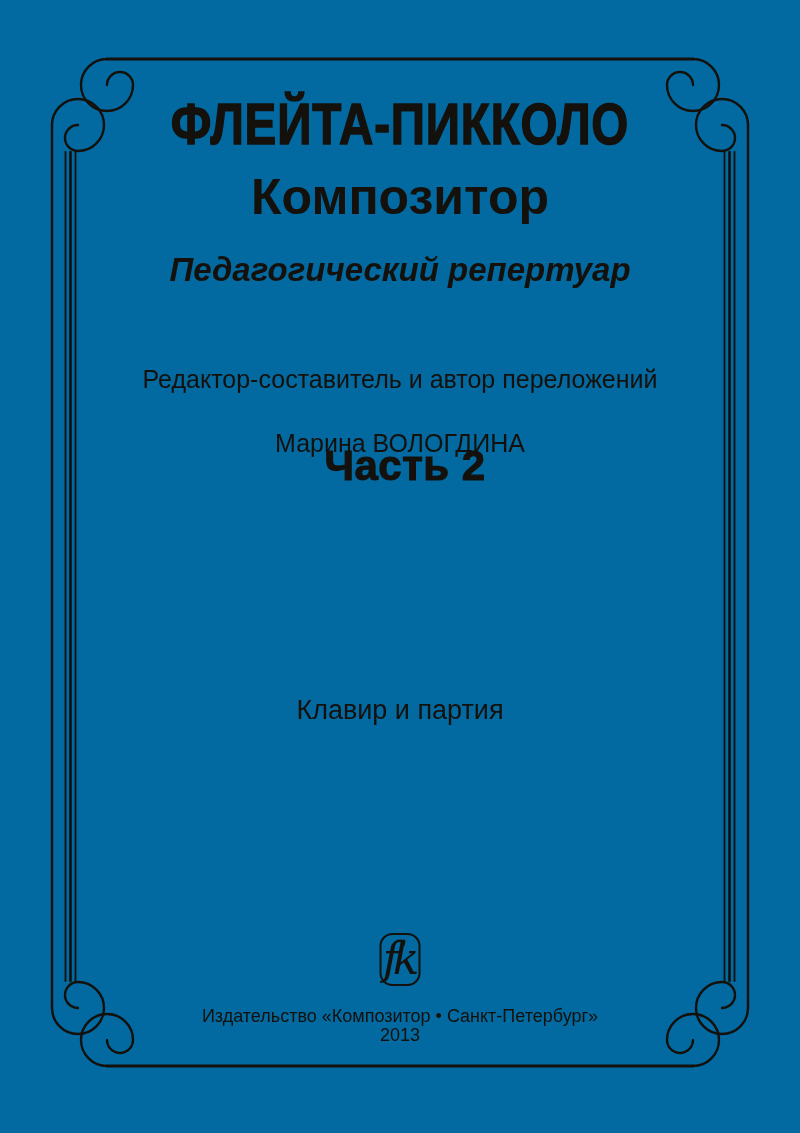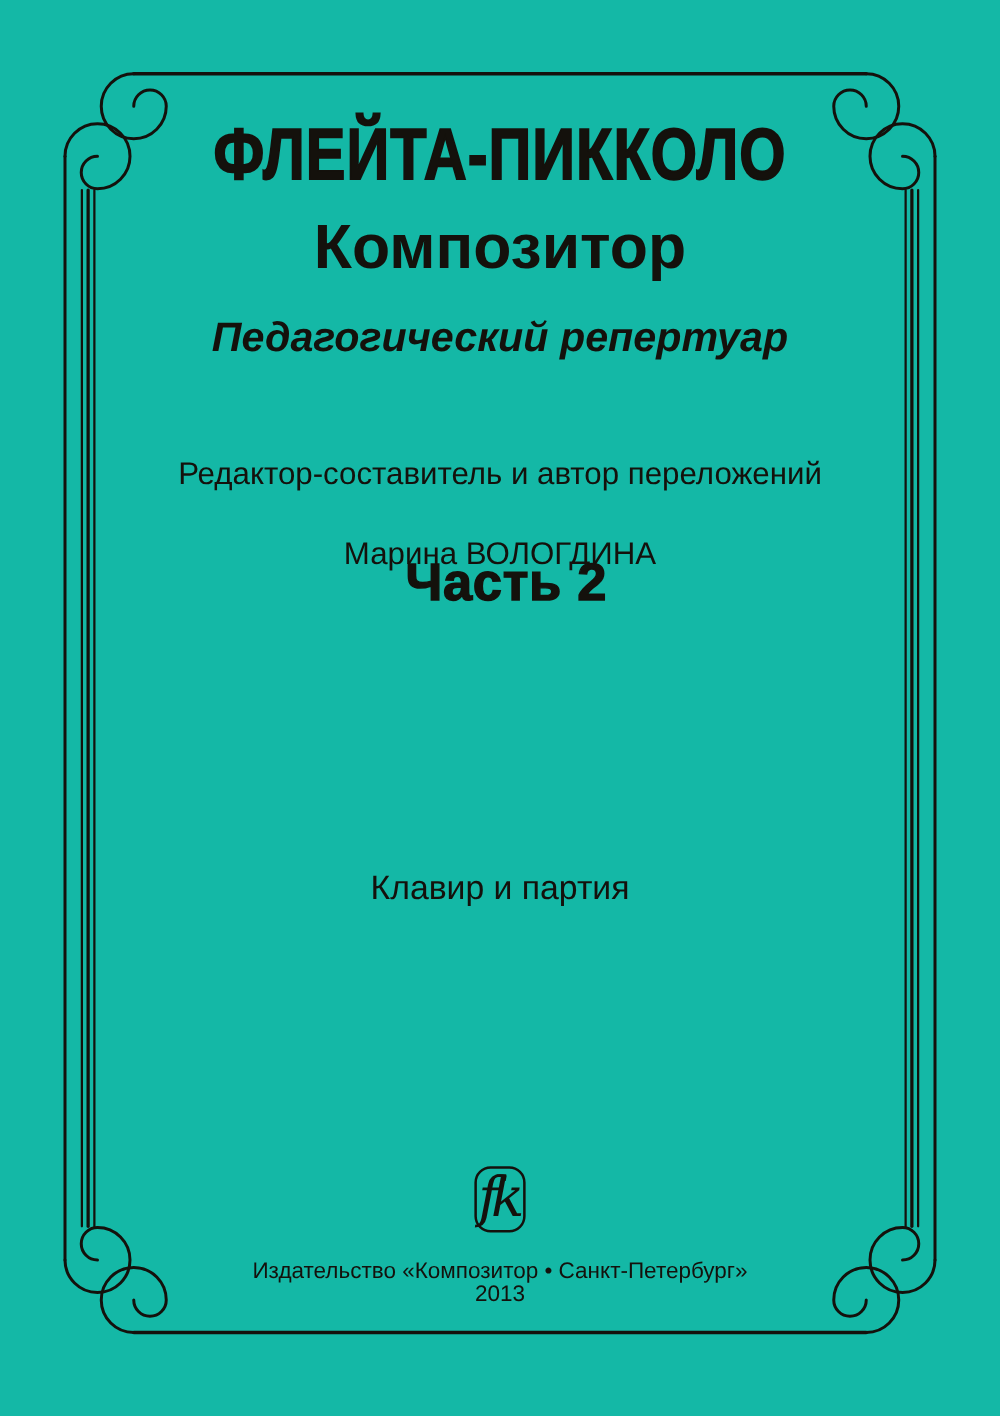--- a/index.html
+++ b/index.html
@@ -1,20 +1,20 @@
 <!DOCTYPE html>
 <html><head>
 <meta charset="utf-8">
 <style>
   html, body { margin: 0; padding: 0; }
   .page {
     position: relative;
     width: 800px;
     height: 1133px;
-    background: #14b8a6;
+    background: #0369a1;
     font-family: "Liberation Sans", sans-serif;
     color: #14110c;
     overflow: hidden;
   }
   .frame-svg {
     position: absolute;
     inset: 0;
     width: 800px;
     height: 1133px;
   }

